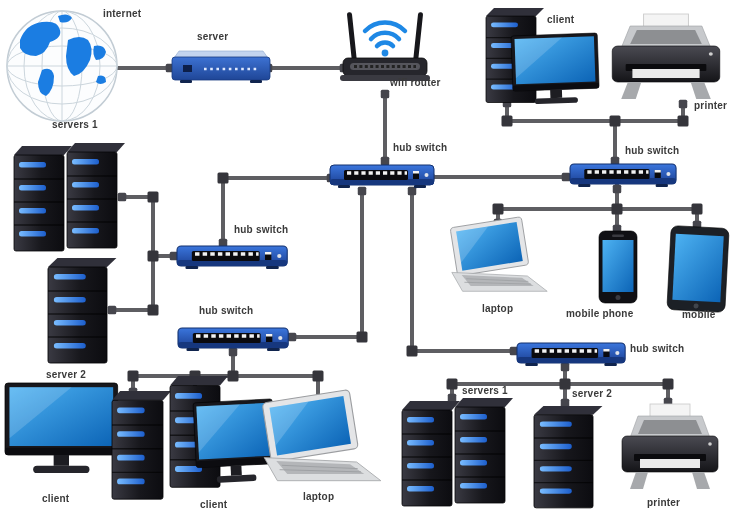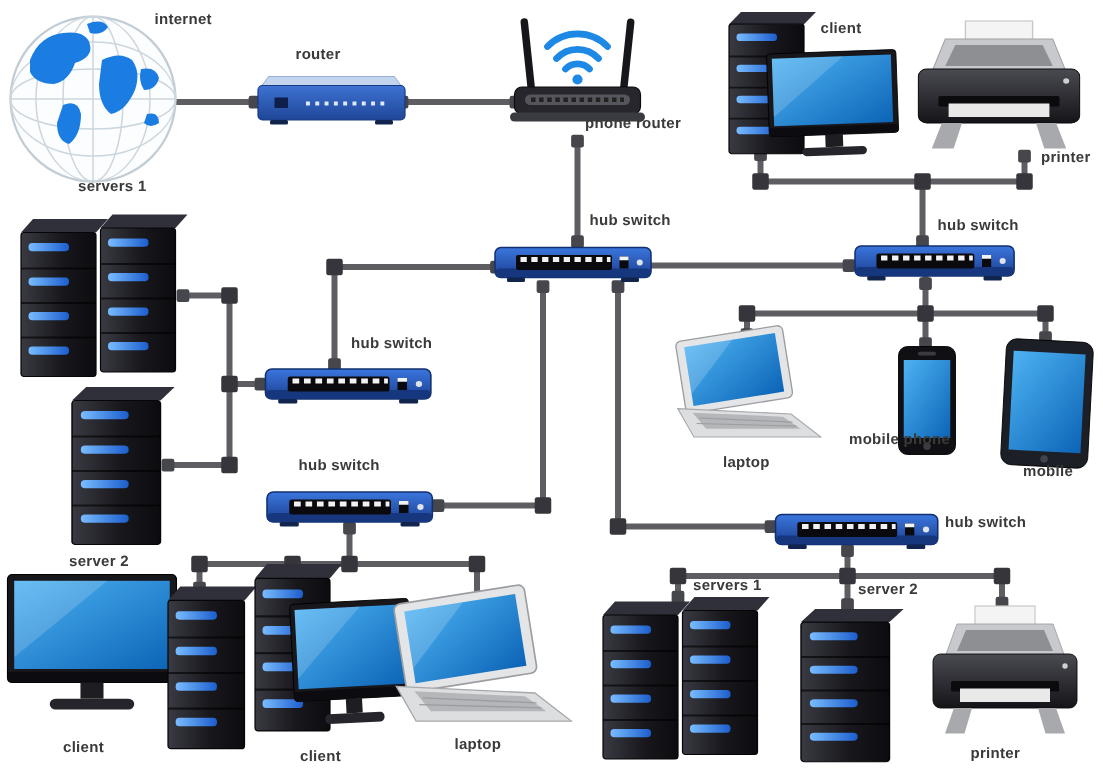--- a/index.html
+++ b/index.html
@@ -324,32 +324,32 @@
   </g>
   <g transform="translate(534,406) scale(1.18,0.97)">
         <use href="#tower"></use>
       </g>
   <g transform="translate(620,404)">
         <use href="#printerdev"></use>
       </g>
 </svg>
 
   <div class="lbl" style="left:103px;top:8px">internet</div>
-  <div class="lbl" style="left:197px;top:31px">router</div>
-  <div class="lbl" style="left:390px;top:77px">phone router</div>
+  <div class="lbl" style="left:197px;top:31px">server</div>
+  <div class="lbl" style="left:390px;top:77px">wifi router</div>
   <div class="lbl" style="left:547px;top:14px">client</div>
   <div class="lbl" style="left:694px;top:100px">printer</div>
   <div class="lbl" style="left:393px;top:142px">hub switch</div>
   <div class="lbl" style="left:625px;top:145px">hub switch</div>
   <div class="lbl" style="left:52px;top:119px">servers 1</div>
   <div class="lbl" style="left:234px;top:224px">hub switch</div>
   <div class="lbl" style="left:199px;top:305px">hub switch</div>
   <div class="lbl" style="left:46px;top:369px">server 2</div>
   <div class="lbl" style="left:482px;top:303px">laptop</div>
-  <div class="lbl" style="left:566px;top:288px">mobile phone</div>
+  <div class="lbl" style="left:566px;top:308px">mobile phone</div>
   <div class="lbl" style="left:682px;top:309px">mobile</div>
   <div class="lbl" style="left:630px;top:343px">hub switch</div>
   <div class="lbl" style="left:462px;top:385px">servers 1</div>
   <div class="lbl" style="left:572px;top:388px">server 2</div>
   <div class="lbl" style="left:42px;top:493px">client</div>
   <div class="lbl" style="left:200px;top:499px">client</div>
   <div class="lbl" style="left:303px;top:491px">laptop</div>
   <div class="lbl" style="left:647px;top:497px">printer</div>
 </div>
 

